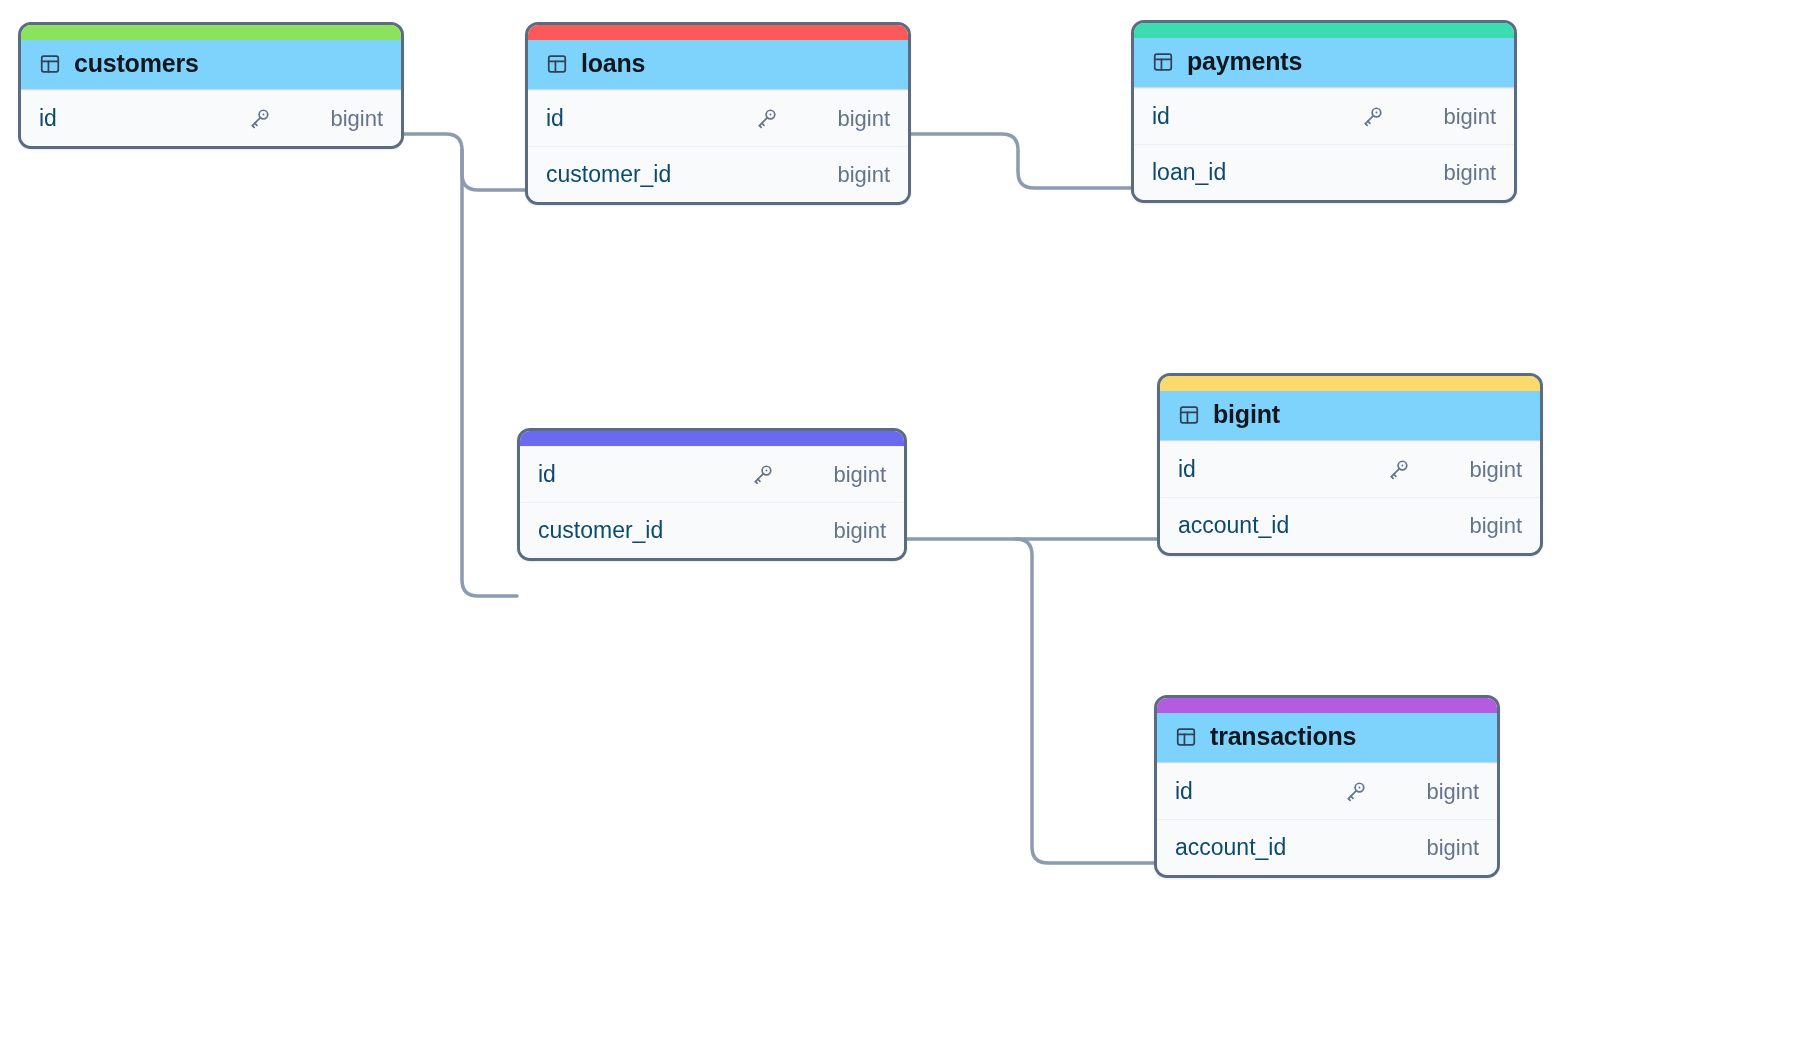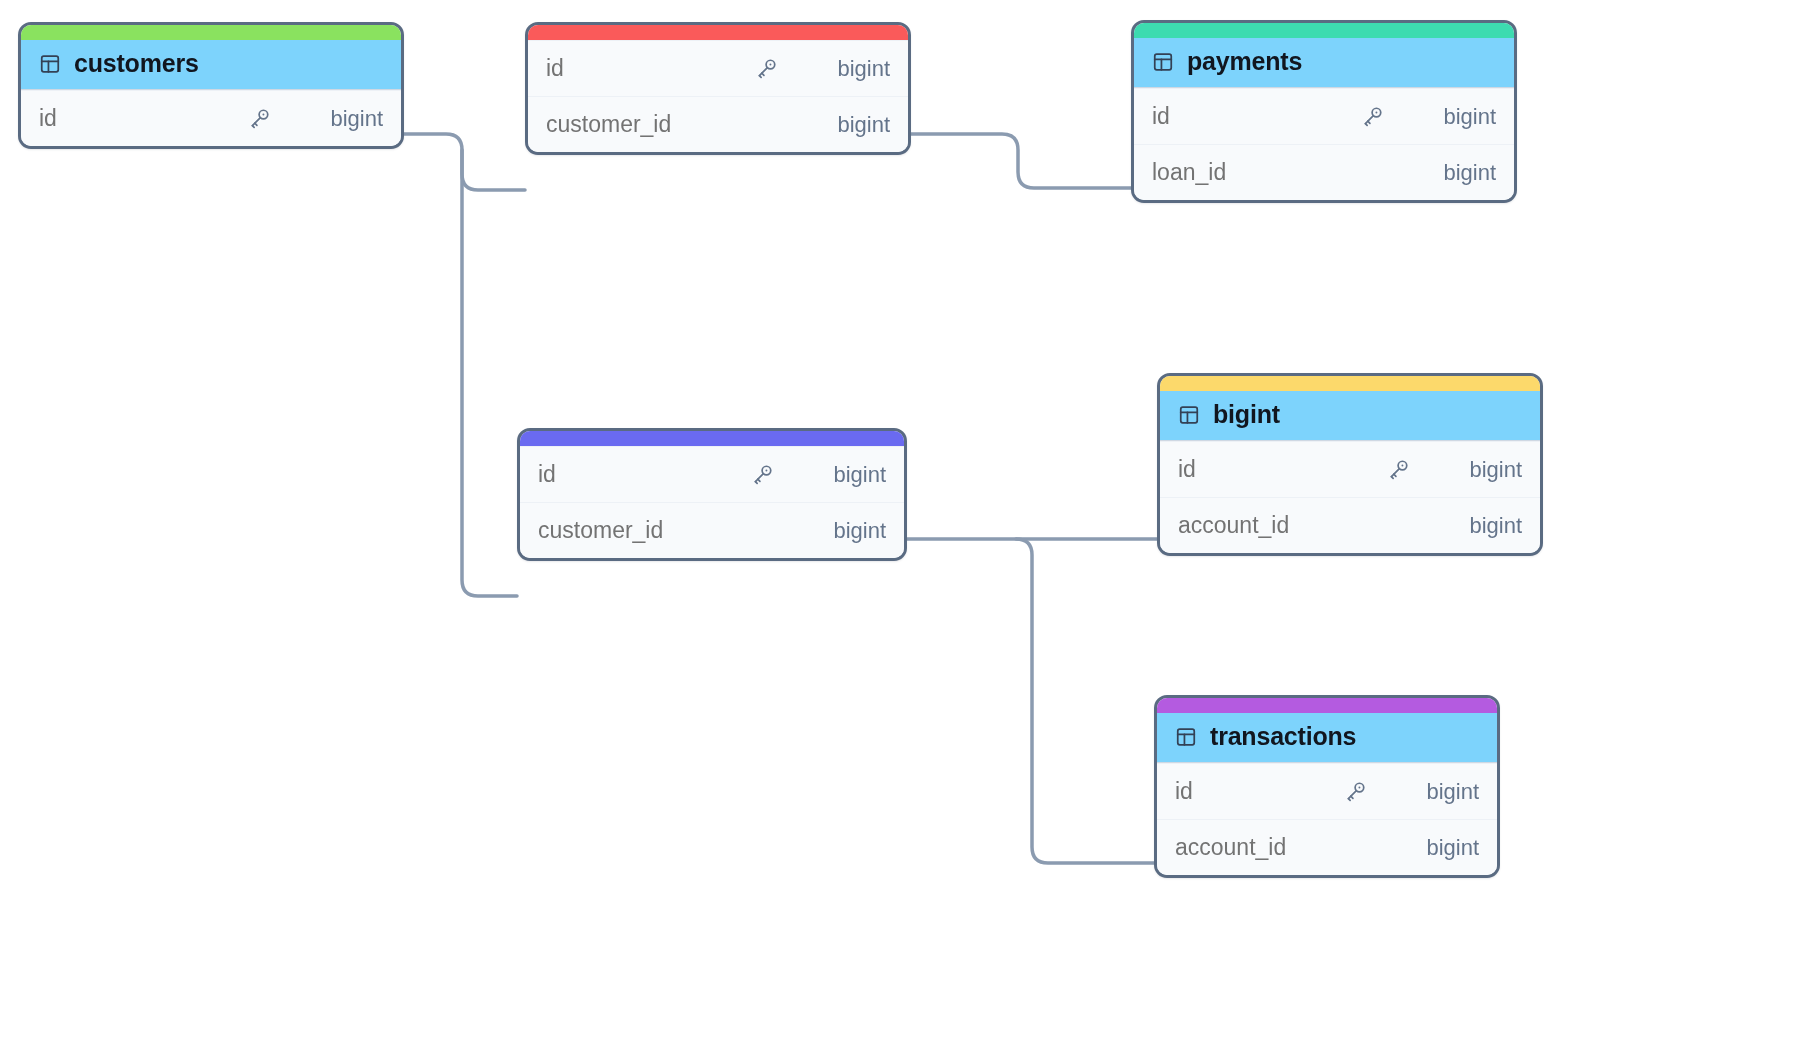--- a/index.html
+++ b/index.html
@@ -73,21 +73,21 @@
     align-items: center;
     background: #f8fafc;
     padding: 0 18px;
     height: 56px;
     box-sizing: border-box;
     border-top: 1px solid #edf1f6;
   }
   .field-row:first-of-type { border-top: none; }
   .field-name {
     font-size: 23px;
-    color: #737373;
+    color: #0c4a6e;
     line-height: 1;
     white-space: nowrap;
     text-align: right;
   }
   .field-right {
     margin-left: auto;
     display: flex;
     align-items: center;
     gap: 11px;
   }
@@ -145,20 +145,30 @@
                 <path d="M7.1 16.9 L9.3 19.1"></path>
                 <path d="M4.6 19.4 L6.4 21.2"></path>
               </svg>
             </span>
             <span class="field-type">bigint</span>
           </span>
         </div>
       </div>
       <div class="table-card" style="left: 525px; top: 22px; width: 386px;">
         <div class="accent-bar" style="background: rgb(250, 90, 90);"></div>
+        <div class="table-head">
+          <span class="tbl-icon">
+            <svg viewBox="0 0 24 24" width="22" height="22" fill="none" stroke="#334155" stroke-width="1.9" stroke-linecap="round" stroke-linejoin="round">
+              <rect x="3" y="3.5" width="18" height="17" rx="2.2"></rect>
+              <line x1="3" y1="9.2" x2="21" y2="9.2"></line>
+              <line x1="10.3" y1="9.2" x2="10.3" y2="20.5"></line>
+            </svg>
+          </span>
+          <span class="tname">loans</span>
+        </div>
         <div class="field-row">
           <span class="field-name">id</span>
           <span class="field-right">
             <span class="key-icon">
               <svg viewBox="0 0 24 24" width="23" height="23" fill="none" stroke="#64748b" stroke-width="1.8" stroke-linecap="round" stroke-linejoin="round">
                 <circle cx="16.1" cy="7.9" r="4.5"></circle>
                 <circle cx="16.1" cy="7.9" r="1.0" fill="#64748b" stroke="none"></circle>
                 <path d="M12.9 11.1 L4.6 19.4"></path>
                 <path d="M7.1 16.9 L9.3 19.1"></path>
                 <path d="M4.6 19.4 L6.4 21.2"></path>

